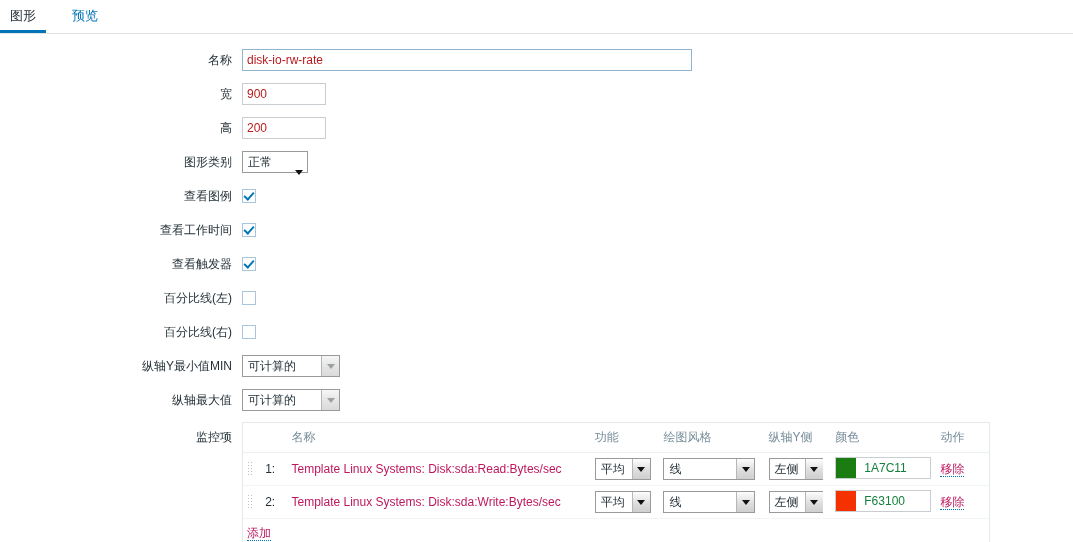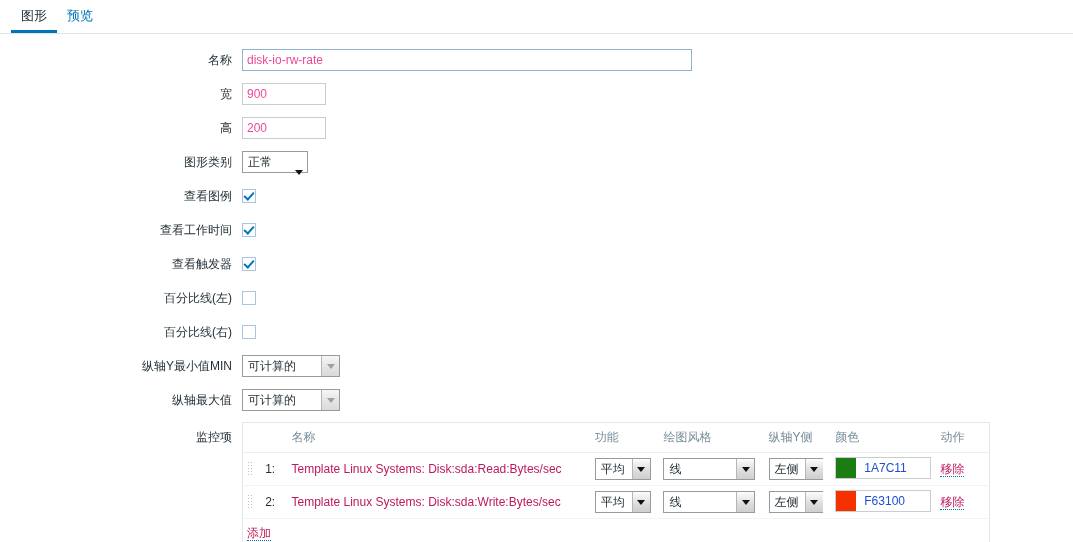--- a/index.html
+++ b/index.html
@@ -16,23 +16,24 @@
     overflow: hidden;
     position: relative;
   }
 
   
   .tabbar {
     height: 34px;
     border-bottom: 1px solid #dfe4e7;
     display: flex;
     align-items: flex-start;
-    padding-left: 11px;
-    box-sizing: border-box;
-    background: #fff;
+    padding-left: 0;
+    box-sizing: border-box;
+    background: #fff;
+    gap: 16px;
   }
   .tab {
     font-size: 13px;
     padding: 8px 10px 9px 10px;
     color: #0275b8;
     cursor: pointer;
     position: relative;
     line-height: 15px;
   }
   .tab.active {
@@ -68,21 +69,21 @@
     box-sizing: border-box;
     flex: none;
     line-height: 18px;
   }
   .field { flex: 1 1 auto; }
 
   
   input.txt {
     font-family: "Liberation Sans", "DejaVu Sans", sans-serif;
     font-size: 12px;
-    color: #ec4899;
+    color: #b91c1c;
     border: 1px solid #c8cdd1;
     background: #fff;
     height: 22px;
     line-height: 22px;
     padding: 0 4px;
     box-sizing: border-box;
     outline: none;
   }
   input.name-input {
     width: 450px;
@@ -239,21 +240,21 @@
   }
   .color-swatch {
     width: 20px;
     height: 20px;
     flex: none;
     margin: 0;
   }
   .color-value {
     padding-left: 8px;
     font-size: 12px;
-    color: #1d4ed8;
+    color: #15803d;
   }
   .add-link-wrap { padding: 6px 0 0 4px; }
 </style>
 </head>
 <body>
 
 <div class="tabbar">
   <div class="tab active">
     <span>图形</span>
   </div>

